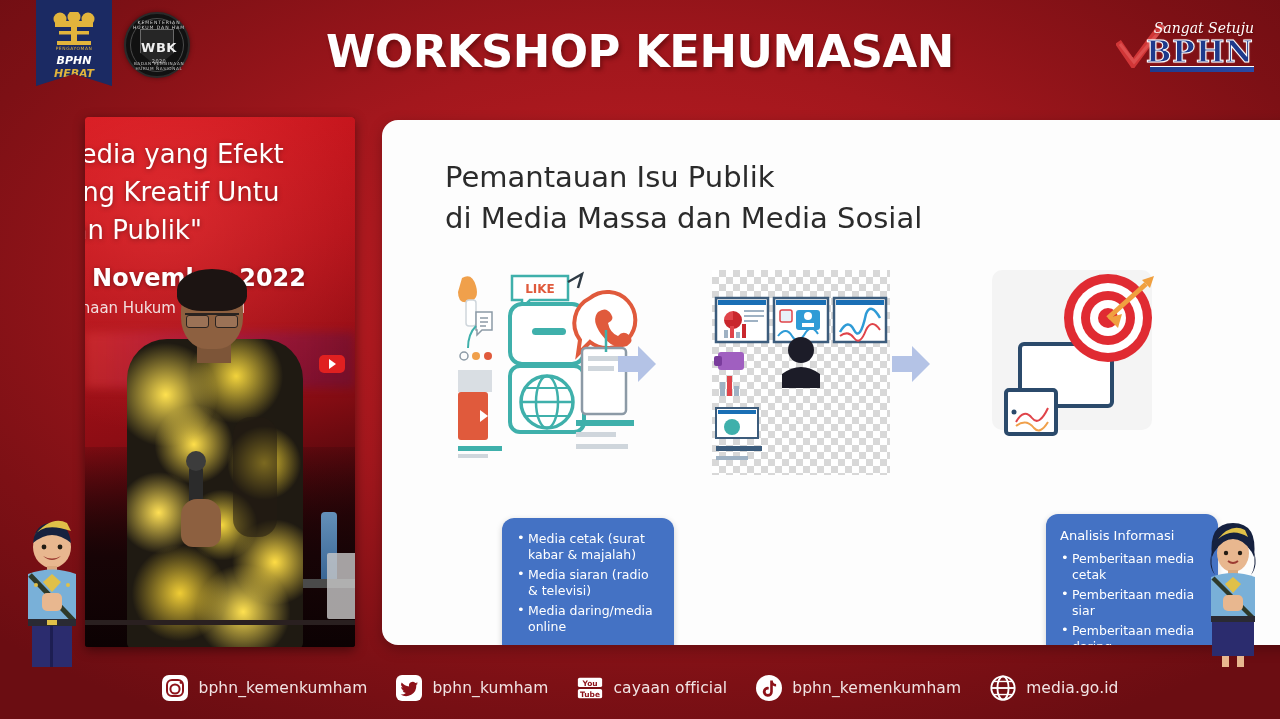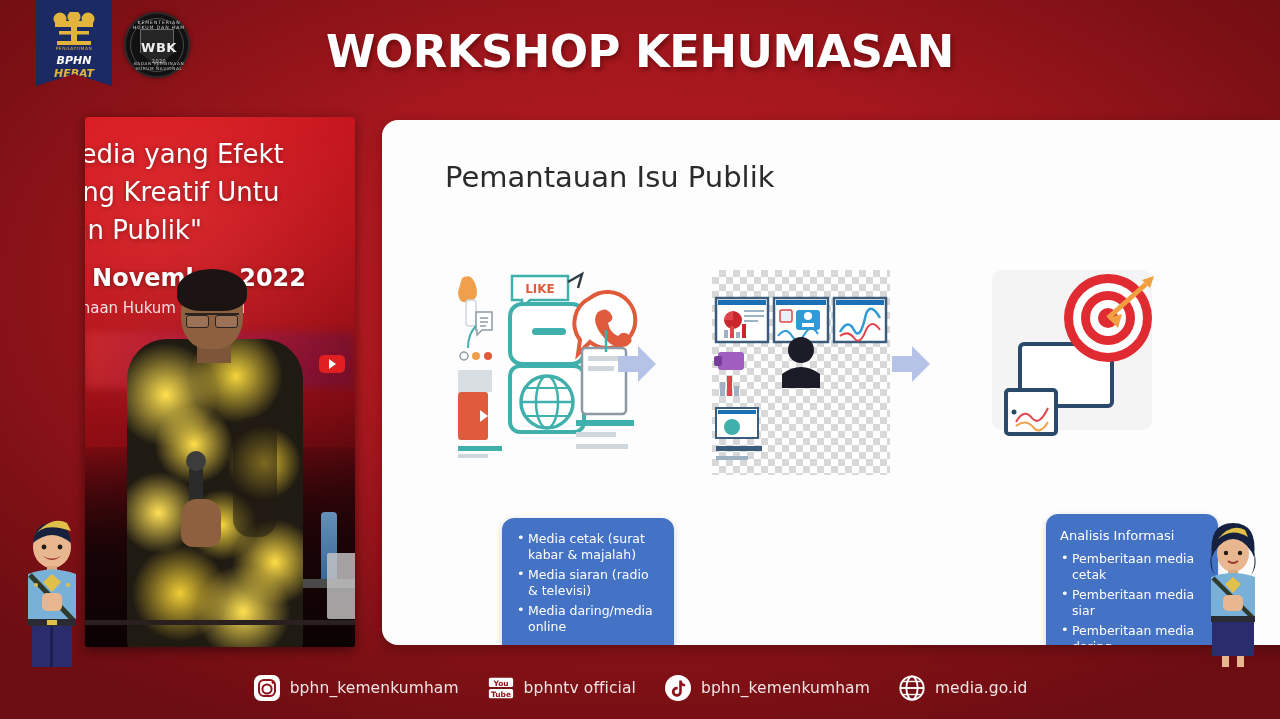--- a/index.html
+++ b/index.html
@@ -534,20 +534,29 @@
       <div class="wbk-ring"></div>
       <div class="wbk-arc-top">KEMENTERIAN HUKUM DAN HAM</div>
       <div class="wbk-shield"></div>
       <div class="wbk-text">WBK</div>
       <div class="wbk-year">2020</div>
       <div class="wbk-arc-bot">BADAN PEMBINAAN HUKUM NASIONAL</div>
     </div>
 
     <h1 class="title-main">WORKSHOP KEHUMASAN</h1>
 
+    <div class="logo-right">
+      <svg class="lr-check" viewBox="0 0 52 44">
+        <path d="M4 20 L18 38 L48 2" fill="none" stroke="#ffffff" stroke-width="3"></path>
+        <path d="M2 18 L17 40 L46 1" fill="none" stroke="#d93b3b" stroke-width="7" opacity="0.9"></path>
+      </svg>
+      <div class="lr-setuju">Sangat Setuju</div>
+      <div class="lr-bphn">BPHN</div>
+      <div class="lr-strip"></div>
+    </div>
   </div>
 
   <div id="video-panel">
     <div class="vp-backdrop"></div>
     <div class="vp-glow"></div>
 
     <div class="vp-banner-text">
       <div>egi Media yang Efekt</div>
       <div>im yang Kreatif Untu</div>
       <div>cayaan Publik"</div>
@@ -570,20 +579,21 @@
     <div class="vp-bottle"></div>
     <div class="vp-table"></div>
     <div class="vp-laptop"></div>
     <div class="vp-deskline"></div>
   </div>
 
   <div id="slide-card">
 
     <div class="slide-title">
       <div>Pemantauan Isu Publik</div>
+      <div>di Media Massa dan Media Sosial</div>
     </div>
 
     <div class="stage-col" id="col-1">
       <svg class="illus" id="illus-1" viewBox="0 0 196 200">
 
         <path d="M12 8 q10 -6 14 8 q4 14 -8 16 q-10 2 -10 -10 z" fill="#f0a04b"></path>
         <rect x="16" y="30" width="10" height="26" rx="3" fill="#ffffff" stroke="#cfd6dc" stroke-width="1.5"></rect>
         <path d="M26 42 h16 v18 h-10 l-5 5 v-5 h-1 z" fill="#ffffff" stroke="#8c9aa6" stroke-width="1.5"></path>
         <line x1="30" y1="48" x2="38" y2="48" stroke="#8c9aa6" stroke-width="1.5"></line>
         <line x1="30" y1="52" x2="38" y2="52" stroke="#8c9aa6" stroke-width="1.5"></line>
@@ -775,31 +785,40 @@
           <rect x="1" y="1" width="26" height="26" rx="7" fill="#ffffff"></rect>
           <rect x="6" y="6" width="16" height="16" rx="5" fill="none" stroke="#8d1219" stroke-width="2"></rect>
           <circle cx="14" cy="15" r="4.6" fill="none" stroke="#8d1219" stroke-width="2"></circle>
           <circle cx="20" cy="8.5" r="1.4" fill="#8d1219"></circle>
         </svg>
       </span>
       <span class="soc-label">bphn_kemenkumham</span>
     </div>
 
 
+    <div class="soc">
+      <span class="soc-ico">
+        <svg width="28" height="28" viewBox="0 0 28 28">
+          <rect x="1" y="1" width="26" height="26" rx="6" fill="#ffffff"></rect>
+          <path d="M23 9.6 a7.2 7.2 0 0 1 -2 0.6 a3.6 3.6 0 0 0 1.6 -2 a7.2 7.2 0 0 1 -2.3 0.9 a3.6 3.6 0 0 0 -6.2 3.3 a10.2 10.2 0 0 1 -7.4 -3.8 a3.6 3.6 0 0 0 1.1 4.8 a3.5 3.5 0 0 1 -1.6 -0.5 a3.6 3.6 0 0 0 2.9 3.5 a3.6 3.6 0 0 1 -1.6 0.1 a3.6 3.6 0 0 0 3.4 2.5 a7.2 7.2 0 0 1 -5.3 1.5 a10.2 10.2 0 0 0 15.7 -9 q0 -0.3 0 -0.6 a7.3 7.3 0 0 0 1.7 -1.3 z" fill="#8d1219"></path>
+        </svg>
+      </span>
+      <span class="soc-label">bphn_kumham</span>
+    </div>
 
     <div class="soc">
       <span class="soc-ico">
         <svg width="30" height="28" viewBox="0 0 30 28">
           <rect x="2" y="3" width="26" height="10" rx="2" fill="#ffffff"></rect>
           <text x="15" y="11.5" font-family="DejaVu Sans, sans-serif" font-size="8" font-weight="bold" fill="#8d1219" text-anchor="middle">You</text>
           <rect x="2" y="15" width="26" height="10" rx="2" fill="#ffffff"></rect>
           <text x="15" y="23.5" font-family="DejaVu Sans, sans-serif" font-size="8" font-weight="bold" fill="#8d1219" text-anchor="middle">Tube</text>
         </svg>
       </span>
-      <span class="soc-label">bphntv official</span>
+      <span class="soc-label">cayaan official</span>
     </div>
 
     <div class="soc">
       <span class="soc-ico">
         <svg width="28" height="28" viewBox="0 0 28 28">
           <circle cx="14" cy="14" r="13" fill="#ffffff"></circle>
           <path d="M17.8 6.5 h-2.6 v11.2 a2.3 2.3 0 1 1 -2.3 -2.3 q0.4 0 0.8 0.1 v-2.6 a5 5 0 1 0 4.1 4.9 V11.6 a6 6 0 0 0 3.3 1 V10 a3.6 3.6 0 0 1 -3.3 -3.5 z" fill="#8d1219"></path>
         </svg>
       </span>
       <span class="soc-label">bphn_kemenkumham</span>

